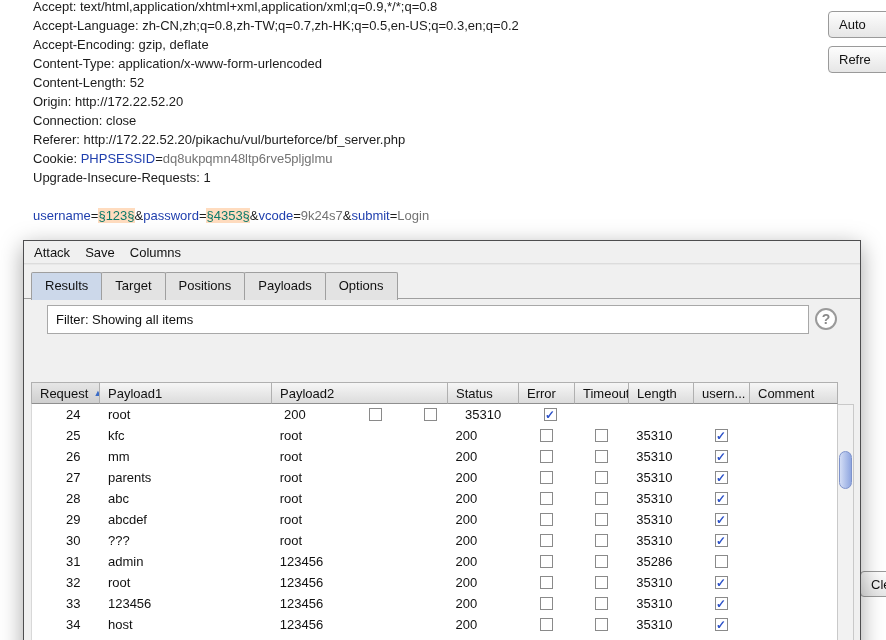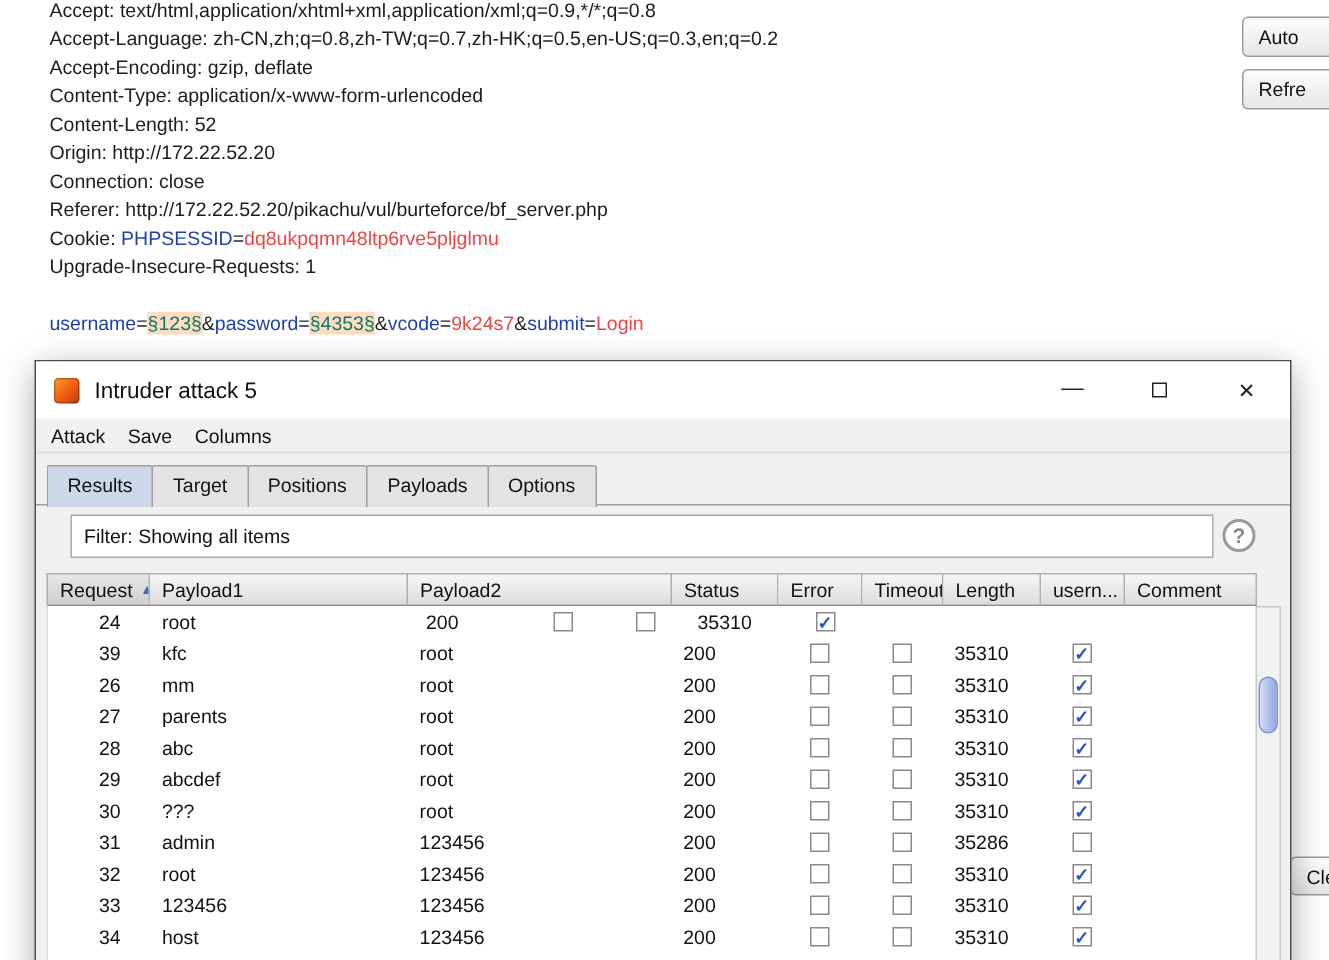--- a/index.html
+++ b/index.html
@@ -5,21 +5,21 @@
   * { margin:0; padding:0; box-sizing:border-box; }
   html,body { width:886px; height:640px; overflow:hidden; background:#ffffff;
     font-family:"Liberation Sans", sans-serif; }
 
   
   .request-panel { position:absolute; left:33px; top:-3px; font-size:13px;
     line-height:19px; color:#1c1c1c; white-space:pre; }
   .req-line { height:19px; }
   .seg-plain { color:#1c1c1c; }
   .seg-param { color:#1f3fae; }
-  .seg-value { color:#ef4444; }
+  .seg-value { color:#737373; }
   .seg-payload { color:#0d7a6a; background:#ffdcbf; }
 
   .side-btn { position:absolute; height:27px; background:linear-gradient(#fdfdfd,#e6e6e6);
     border:1px solid #9a9a9a; border-radius:4px; font-size:13px; color:#111;
     padding:5px 0 0 10px; overflow:hidden; white-space:nowrap; }
   .btn-auto    { left:828px; top:11px;  width:80px; }
   .btn-refresh { left:828px; top:46px;  width:80px; }
   .btn-clear   { left:860px; top:571px; width:60px; height:26px; }
 
   
@@ -88,35 +88,20 @@
 <body>
 
 <div class="request-panel" id="request-lines"><div class="req-line"><span class="seg-plain">Accept: text/html,application/xhtml+xml,application/xml;q=0.9,*/*;q=0.8</span></div><div class="req-line"><span class="seg-plain">Accept-Language: zh-CN,zh;q=0.8,zh-TW;q=0.7,zh-HK;q=0.5,en-US;q=0.3,en;q=0.2</span></div><div class="req-line"><span class="seg-plain">Accept-Encoding: gzip, deflate</span></div><div class="req-line"><span class="seg-plain">Content-Type: application/x-www-form-urlencoded</span></div><div class="req-line"><span class="seg-plain">Content-Length: 52</span></div><div class="req-line"><span class="seg-plain">Origin: http://172.22.52.20</span></div><div class="req-line"><span class="seg-plain">Connection: close</span></div><div class="req-line"><span class="seg-plain">Referer: http://172.22.52.20/pikachu/vul/burteforce/bf_server.php</span></div><div class="req-line"><span class="seg-plain">Cookie: </span><span class="seg-param">PHPSESSID</span><span class="seg-plain">=</span><span class="seg-value">dq8ukpqmn48ltp6rve5pljglmu</span></div><div class="req-line"><span class="seg-plain">Upgrade-Insecure-Requests: 1</span></div><div class="req-line"></div><div class="req-line"><span class="seg-param">username</span><span class="seg-plain">=</span><span class="seg-payload">§123§</span><span class="seg-plain">&amp;</span><span class="seg-param">password</span><span class="seg-plain">=</span><span class="seg-payload">§4353§</span><span class="seg-plain">&amp;</span><span class="seg-param">vcode</span><span class="seg-plain">=</span><span class="seg-value">9k24s7</span><span class="seg-plain">&amp;</span><span class="seg-param">submit</span><span class="seg-plain">=</span><span class="seg-value">Login</span></div></div>
 
 <div class="side-btn btn-auto">Auto</div>
 <div class="side-btn btn-refresh">Refre</div>
 <div class="side-btn btn-clear">Clea</div>
 
 <div class="window">
 
-  <div class="titlebar">
-    <div class="app-icon"></div>
-    <div class="title-text">Intruder attack 5</div>
-    <div class="win-controls">
-      <div class="win-btn">
-        <span class="min-glyph">—</span>
-      </div>
-      <div class="win-btn">
-        <span class="max-glyph"></span>
-      </div>
-      <div class="win-btn">
-        <span class="close-glyph">✕</span>
-      </div>
-    </div>
-  </div>
 
   <div class="menubar" id="menu-bar">
       <span class="menu-item">Attack</span>
       <span class="menu-item">Save</span>
       <span class="menu-item">Columns</span>
     </div>
 
   <div class="tabs-row" id="tab-bar"><div class="tab selected">Results</div><div class="tab">Target</div><div class="tab">Positions</div><div class="tab">Payloads</div><div class="tab">Options</div></div>
 
   <div class="filter-row">
@@ -166,21 +151,21 @@
           <div class="td center" style="width: 54px;">
             <span class="cb"></span>
           </div>
           <div class="td" style="width: 65px;">35310</div>
           <div class="td center" style="width: 56px;">
             <span class="cb checked">✓</span>
           </div>
           <div class="td" style="width: 88px;"></div>
         </div>
         <div class="tr">
-          <div class="td first" style="width: 68px;">39</div>
+          <div class="td first" style="width: 68px;">25</div>
           <div class="td " style="width: 172px;">kfc</div>
           <div class="td " style="width: 176px;">root</div>
           <div class="td " style="width: 71px;">200</div>
           <div class="td center" style="width: 56px;">
             <span class="cb"></span>
           </div>
           <div class="td center" style="width: 54px;">
             <span class="cb"></span>
           </div>
           <div class="td" style="width: 65px;">35310</div>

